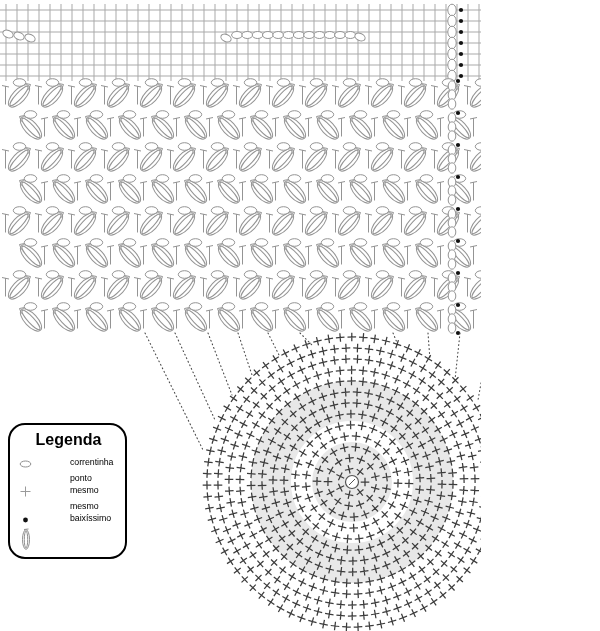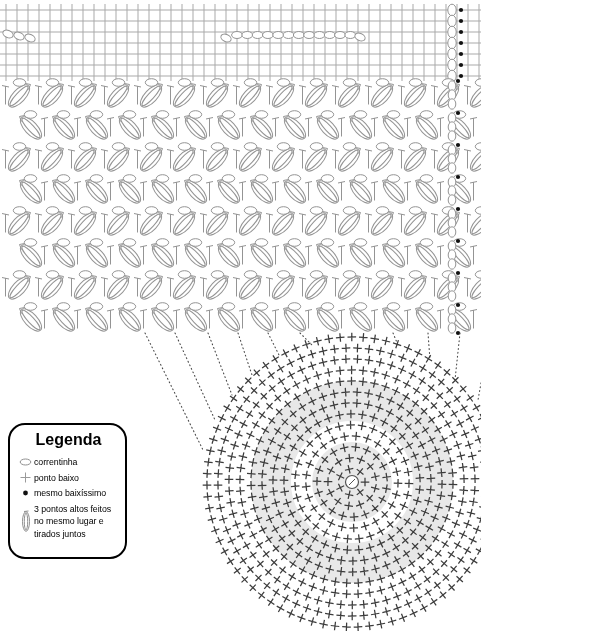--- a/index.html
+++ b/index.html
@@ -10,21 +10,21 @@
   .stage svg.diagram{position:absolute;left:0;top:0;}
   .legend{
     position:absolute;left:8px;top:423px;width:119px;height:136px;
     box-sizing:border-box;border:2px solid #000;border-radius:17px;
     background:#fff;padding:5px 7px 4px 9px;z-index:5;
   }
   .legend-title{
     font-size:16px;font-weight:bold;text-align:center;color:#000;
     margin:1px 0 7px 0;letter-spacing:0px;
   }
-  .legend-item{display:flex;align-items:center;margin:0 0 3px 0;}
+  .legend-item{display:flex;align-items:flex-end;margin:0 0 3px 0;gap:36px;}
   .legend-item .li-icon{
     width:13px;flex:0 0 13px;display:flex;justify-content:center;margin-top:0px;
   }
   .legend-item .li-label{
     font-size:8.8px;letter-spacing:-0.05px;color:#000;line-height:12.5px;
     white-space:pre-line;padding-left:2px;
   }
   .li-tall{margin-top:1px;}
 </style>
 </head>
@@ -1885,40 +1885,37 @@
       </span>
       <span class="li-label">correntinha</span>
     </div>
 
     <div class="legend-item">
       <span class="li-icon">
         <svg width="11" height="11" viewBox="0 0 11 11">
             <path d="M5.5 0.5 V10.5 M0.5 5.5 H10.5" stroke="#9a9a9a" stroke-width="1" fill="none"></path>
           </svg>
       </span>
-      <span class="li-label">ponto baixo</span>
+      <span class="li-label">ponto mesmo</span>
     </div>
 
     <div class="legend-item">
       <span class="li-icon">
         <svg width="9" height="10" viewBox="0 0 9 10">
             <circle cx="4.5" cy="5" r="2.4" fill="#111"></circle>
           </svg>
       </span>
       <span class="li-label">mesmo baixíssimo</span>
     </div>
 
 
     <div class="legend-item">
       <span class="li-icon li-tall">
         <svg width="12" height="23" viewBox="0 0 12 23">
           <ellipse cx="6" cy="11.5" rx="3.5" ry="9.8" fill="none" stroke="#8f8f8f" stroke-width="1"></ellipse>
           <ellipse cx="6" cy="11.5" rx="1.7" ry="8.6" fill="none" stroke="#8f8f8f" stroke-width="1"></ellipse>
           <path d="M4 1.5 L8.5 1" stroke="#8f8f8f" stroke-width="1" fill="none"></path>
         </svg>
       </span>
-      <span class="li-label">3 pontos altos feitos
-no mesmo lugar e
-tirados juntos</span>
     </div>
   </div>
 
 </div>
 
 </body></html>

